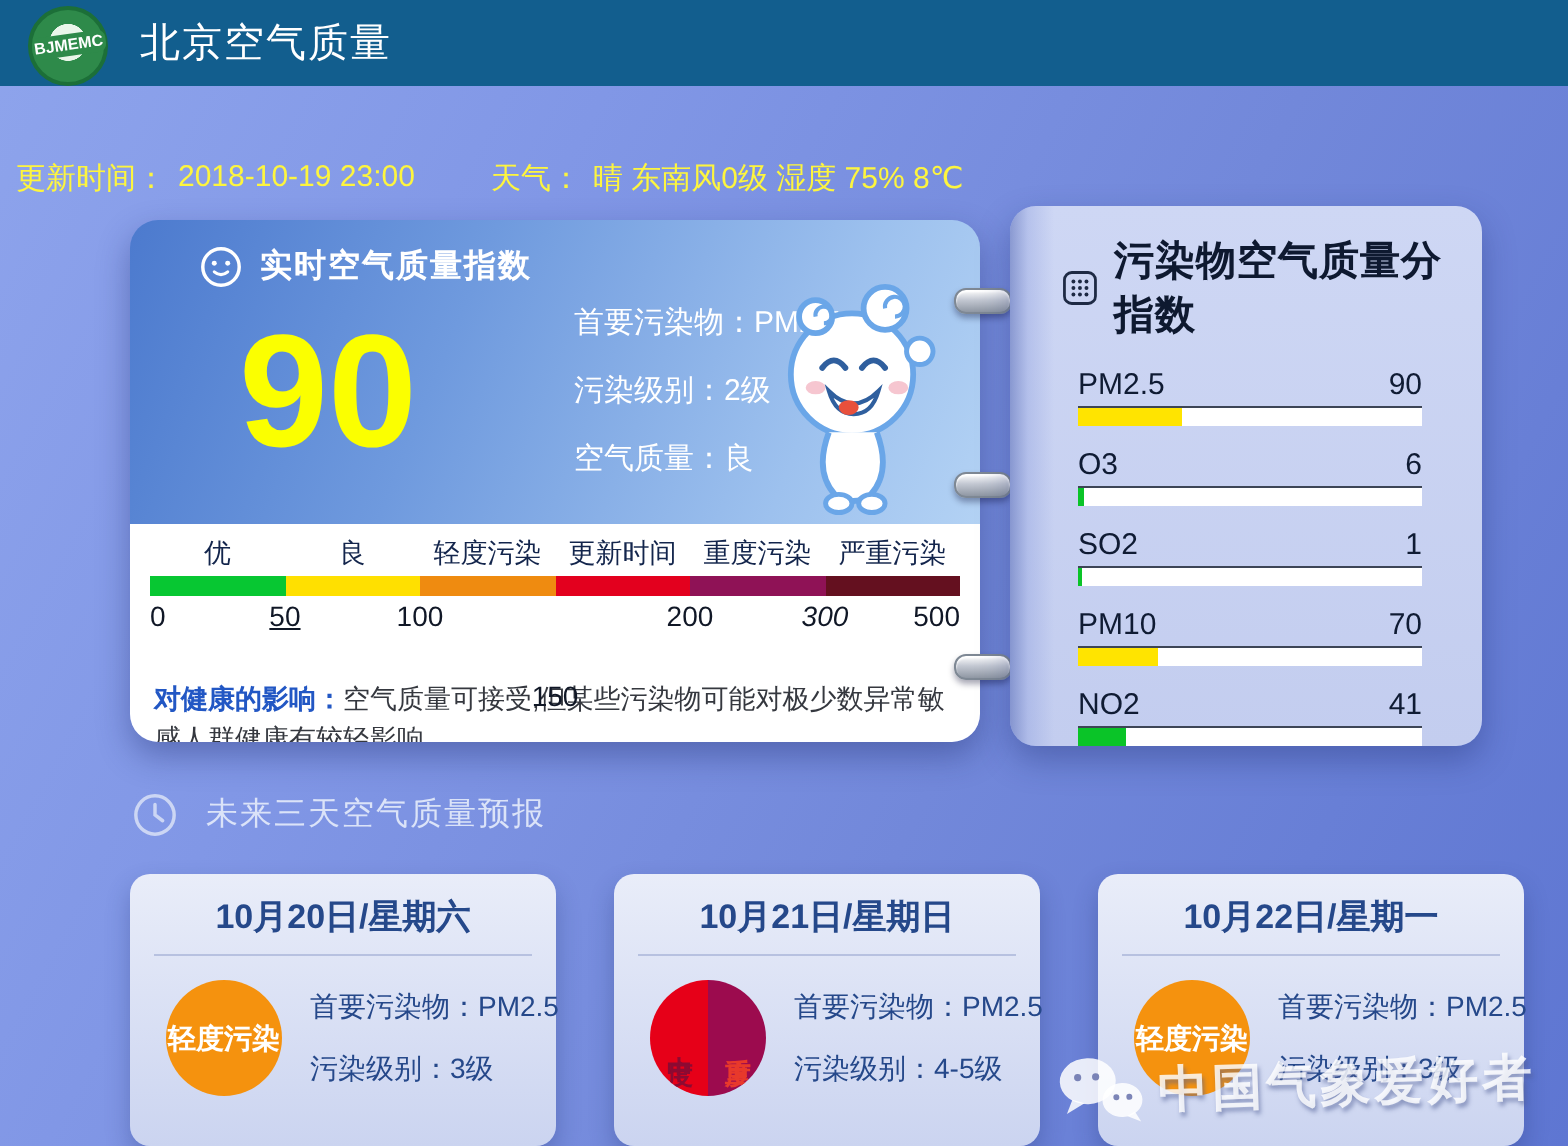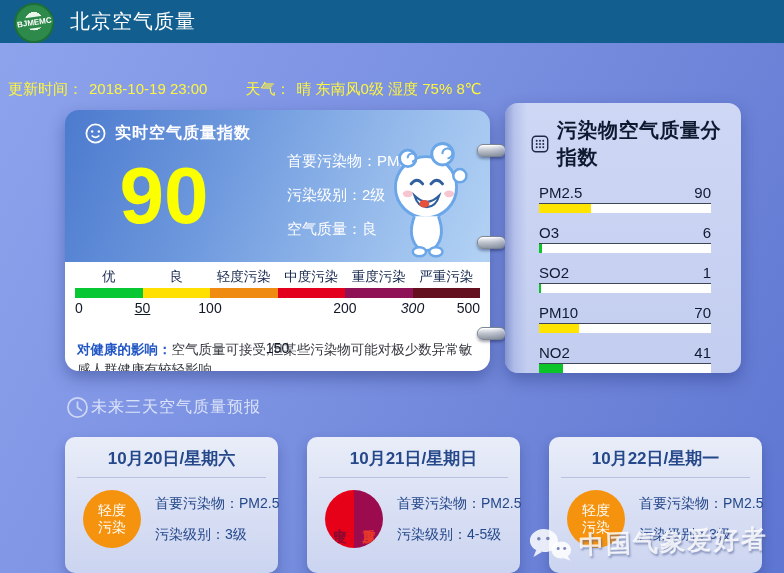--- a/index.html
+++ b/index.html
@@ -19,21 +19,21 @@
 
   
   .statusline{position:absolute;left:8px;top:80px;font-size:15px;color:#fdf53e;display:flex;gap:6px;}
   .statusline .gap{width:26px;}
 
   
   .rt-panel{position:absolute;left:65px;top:110px;width:425px;height:261px;border-radius:14px;
     overflow:hidden;display:flex;flex-direction:column;box-shadow:0 7px 16px rgba(25,40,105,.38);}
   .rt-top{height:152px;flex:none;position:relative;
     background:linear-gradient(112deg,#4c7ace 0%,#6f9ade 38%,#9dc1ee 78%,#b3d2f4 100%);}
-  .rt-head{display:flex;align-items:center;gap:8px;padding:12px 0 0 19px;}
+  .rt-head{display:flex;align-items:center;gap:8px;padding:12px 0 0 34px;}
   .rt-head .ttl{color:#ffffff;font-size:16px;font-weight:bold;letter-spacing:1px;}
   .aqi-big{position:absolute;left:24px;top:34px;width:150px;text-align:center;
     font-size:80px;font-weight:bold;color:#fbff00;line-height:1.3;}
   .rt-info{position:absolute;left:222px;top:42px;color:#ffffff;font-size:15px;}
   .rt-info .line{margin-bottom:15px;white-space:nowrap;}
   .mascot{position:absolute;right:14px;top:26px;}
 
   .rt-bottom{flex:1;background:#ffffff;padding:6px 10px 0 10px;}
   .scale-labels{display:flex;}
   .scale-labels span{flex:1;text-align:center;font-size:13.5px;color:#13254c;white-space:nowrap;}
@@ -66,30 +66,30 @@
   .po-head{display:flex;align-items:center;gap:8px;padding:14px 0 0 26px;}
   .po-head .ttl{color:#0e1930;font-size:20px;font-weight:bold;letter-spacing:.5px;}
   .po-rows{padding:2px 30px 0 34px;}
   .po-row{margin-top:11px;}
   .po-row .lv{display:flex;justify-content:space-between;font-size:15px;color:#0f1b33;
     padding-bottom:2px;border-bottom:1px solid #3d4556;}
   .po-row .bar{height:9px;background:#ffffff;margin-top:0;position:relative;}
   .po-row .fill{position:absolute;left:0;top:0;bottom:0;min-width:2px;}
 
   
-  .fc-head{position:absolute;left:66px;top:396px;display:flex;align-items:center;gap:2px;
+  .fc-head{position:absolute;left:66px;top:396px;display:flex;align-items:center;gap:14px;
     color:#dbe3f8;font-size:16px;letter-spacing:1px;}
   .card{position:absolute;top:437px;width:213px;height:136px;border-radius:10px;
     background:linear-gradient(180deg,#e9edf9 0%,#cbd4f0 100%);
     box-shadow:0 6px 12px rgba(30,45,110,.30);}
   .card .date{margin-top:10px;text-align:center;font-size:17px;color:#25488a;font-weight:bold;}
   .card .sep{height:1px;background:#b7c1e0;margin:7px 12px 0 12px;}
   .card .row{display:flex;align-items:center;margin-top:12px;padding-left:18px;gap:14px;}
-  .badge{width:58px;height:58px;border-radius:50%;flex:none;display:flex;flex-direction:column;
-    align-items:center;justify-content:center;color:#ffffff;font-size:14px;font-weight:normal;line-height:1.2;text-align:center;}
+  .badge{width:58px;height:58px;border-radius:50%;flex:none;display:flex;flex-direction:row;
+    align-items:center;justify-content:center;color:#ffffff;font-size:14px;font-weight:bold;line-height:1.2;text-align:center;}
   .badge-split{width:58px;height:58px;border-radius:50%;flex:none;overflow:hidden;display:flex;}
   .badge-split .half{width:50%;display:flex;align-items:center;justify-content:center;
     writing-mode:vertical-rl;text-orientation:upright;font-size:13px;font-weight:bold;letter-spacing:1px;}
   .card .txt{font-size:14px;color:#25488a;}
   .card .txt .l{margin-bottom:13px;white-space:nowrap;}
   .card .txt .l:last-child{margin-bottom:0;}
 
   
   .wm{position:absolute;right:16px;bottom:12px;display:flex;align-items:center;gap:6px;
     transform:rotate(-2deg);z-index:9;}
@@ -151,21 +151,21 @@
           <ellipse cx="52" cy="140" rx="8" ry="5.5" fill="#ffffff" stroke="#6aa6e8" stroke-width="3"></ellipse>
           <ellipse cx="72" cy="140" rx="8" ry="5.5" fill="#ffffff" stroke="#6aa6e8" stroke-width="3"></ellipse>
         </svg>
       </div>
     </div>
     <div class="rt-bottom">
       <div class="scale-labels">
         <span>优</span>
         <span>良</span>
         <span>轻度污染</span>
-        <span>中度污染</span>
+        <span>更新时间</span>
         <span>重度污染</span>
         <span>严重污染</span>
       </div>
       <div class="scale-bar">
         <div style="background: rgb(7, 199, 50);"></div>
         <div style="background: rgb(255, 224, 0);"></div>
         <div style="background: rgb(239, 139, 16);"></div>
         <div style="background: rgb(227, 0, 30);"></div>
         <div style="background: rgb(143, 18, 86);"></div>
         <div style="background: rgb(100, 16, 31);"></div>

